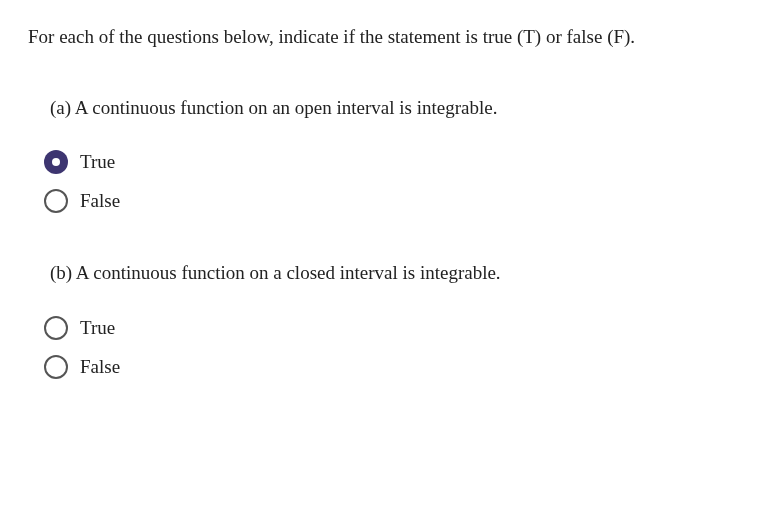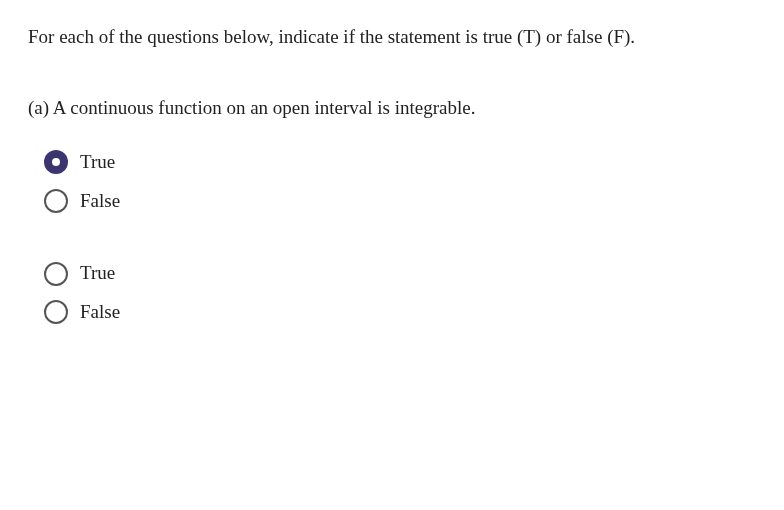--- a/index.html
+++ b/index.html
@@ -19,20 +19,21 @@
     }
     .instructions {
       margin-bottom: 44px;
       font-family: Liberation Serif, serif;
     }
     .question-block {
       margin-bottom: 46px;
     }
     .question-text {
       margin-bottom: 28px;
+      margin-left: 22px;
     }
     .options {
       padding-left: 16px;
     }
     .option-row {
       display: flex;
       align-items: center;
       margin-bottom: 12px;
       cursor: pointer;
     }
@@ -76,20 +77,21 @@
       <span class="option-label">True</span>
     </div>
     <div class="option-row">
       <div class="radio"></div>
       <span class="option-label">False</span>
     </div>
   </div>
 </div>
 
 <div class="question-block">
+  <div class="question-text">(b) A continuous function on a closed interval is integrable.</div>
   <div class="options">
     <div class="option-row">
       <div class="radio"></div>
       <span class="option-label">True</span>
     </div>
     <div class="option-row">
       <div class="radio"></div>
       <span class="option-label">False</span>
     </div>
   </div>

